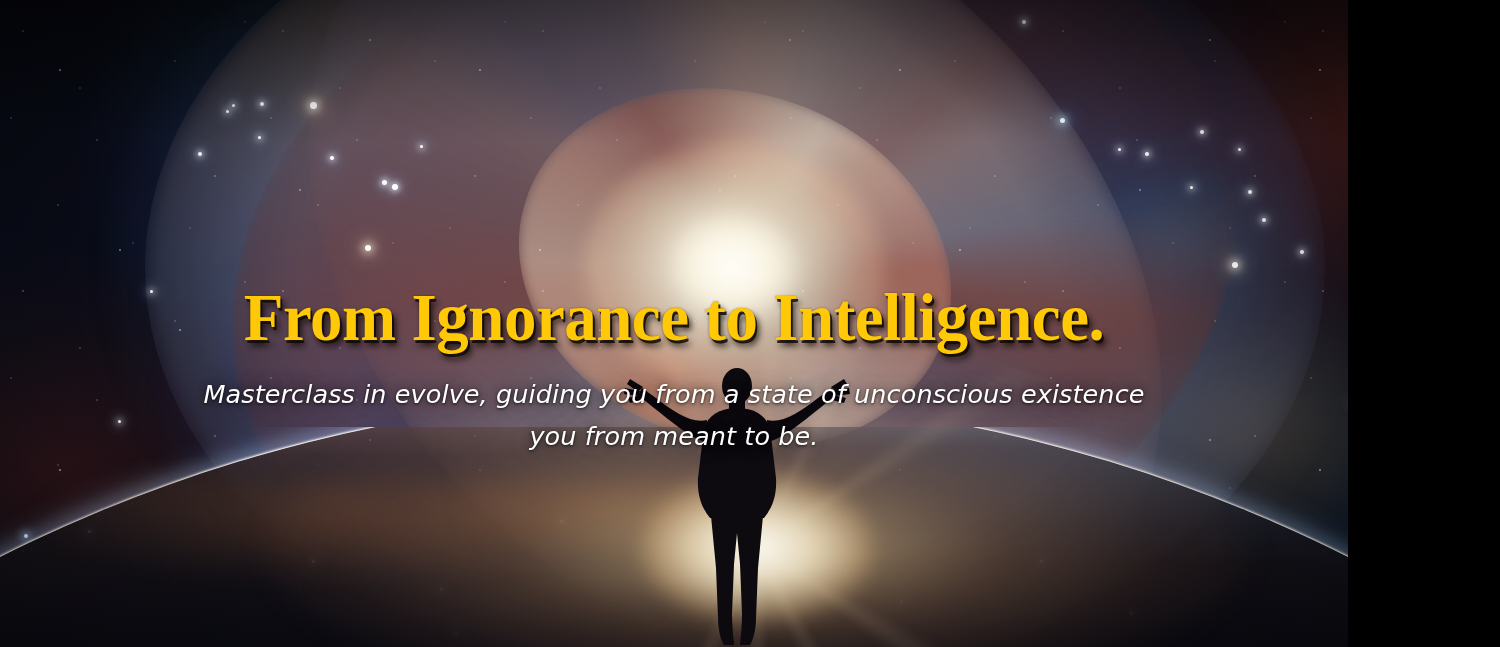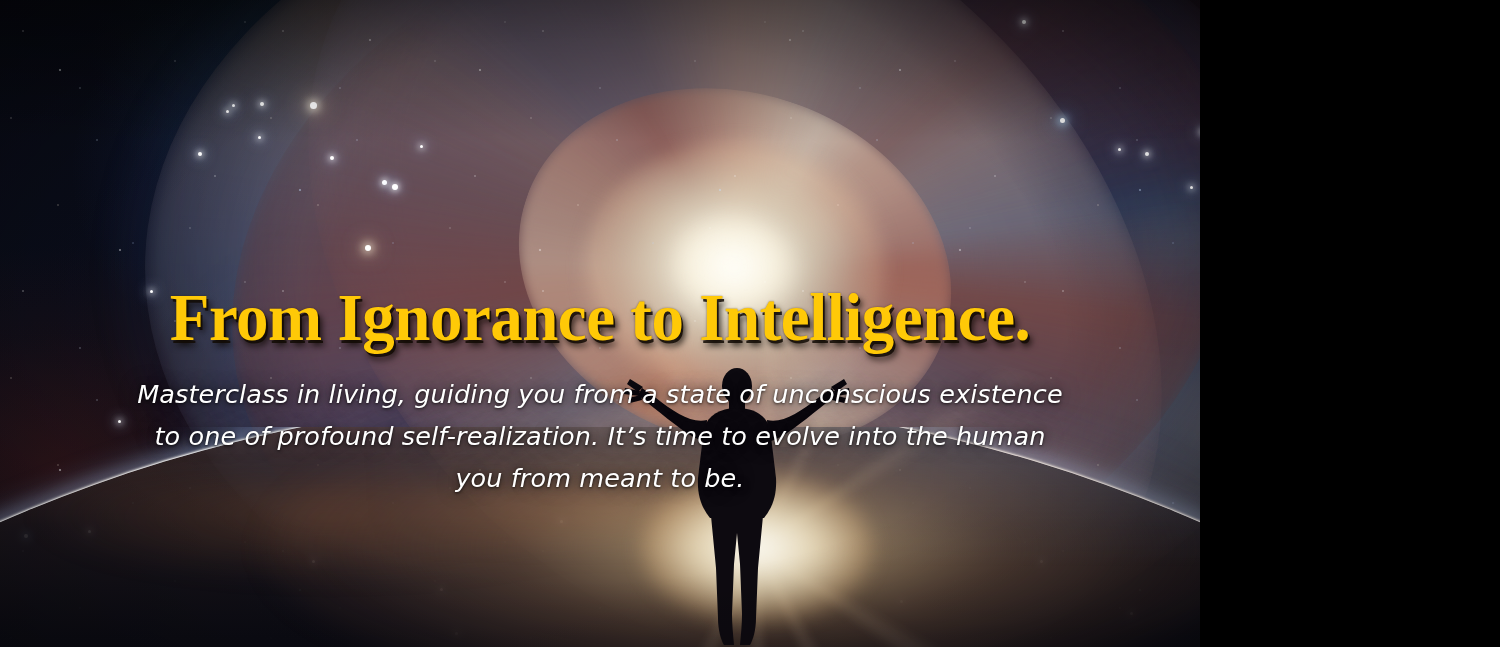--- a/index.html
+++ b/index.html
@@ -5,21 +5,21 @@
 <style>
   html, body {
     margin: 0;
     padding: 0;
     background: #000;
   }
   * { box-sizing: border-box; }
 
   .banner {
     position: relative;
-    width: 1200px;
+    width: 1348px;
     height: 647px;
     overflow: hidden;
     background: #06080f;
     font-family: "Liberation Sans", sans-serif;
     isolation: isolate;
   }
 
   
   .layer { position: absolute; inset: 0; pointer-events: none; }
 
@@ -502,19 +502,18 @@
                  Z"></path>
       </g>
     </svg>
   </div>
 
   <div class="layer vignette"></div>
 
   <div class="copy">
     <h1 class="headline">From Ignorance to Intelligence.</h1>
     <p class="subtitle">
-      <span class="sub-line">Masterclass in living, guiding you from a state of unconscious existence</span>
-      <span class="sub-line">to one of profound self-realization. It’s time to evolve into the human</span>
+      <span class="sub-line">Masterclass in evolve, guiding you from a state of unconscious existence</span>
       <span class="sub-line">you from meant to be.</span>
     </p>
   </div>
 
 </div>
 
 </body></html>

